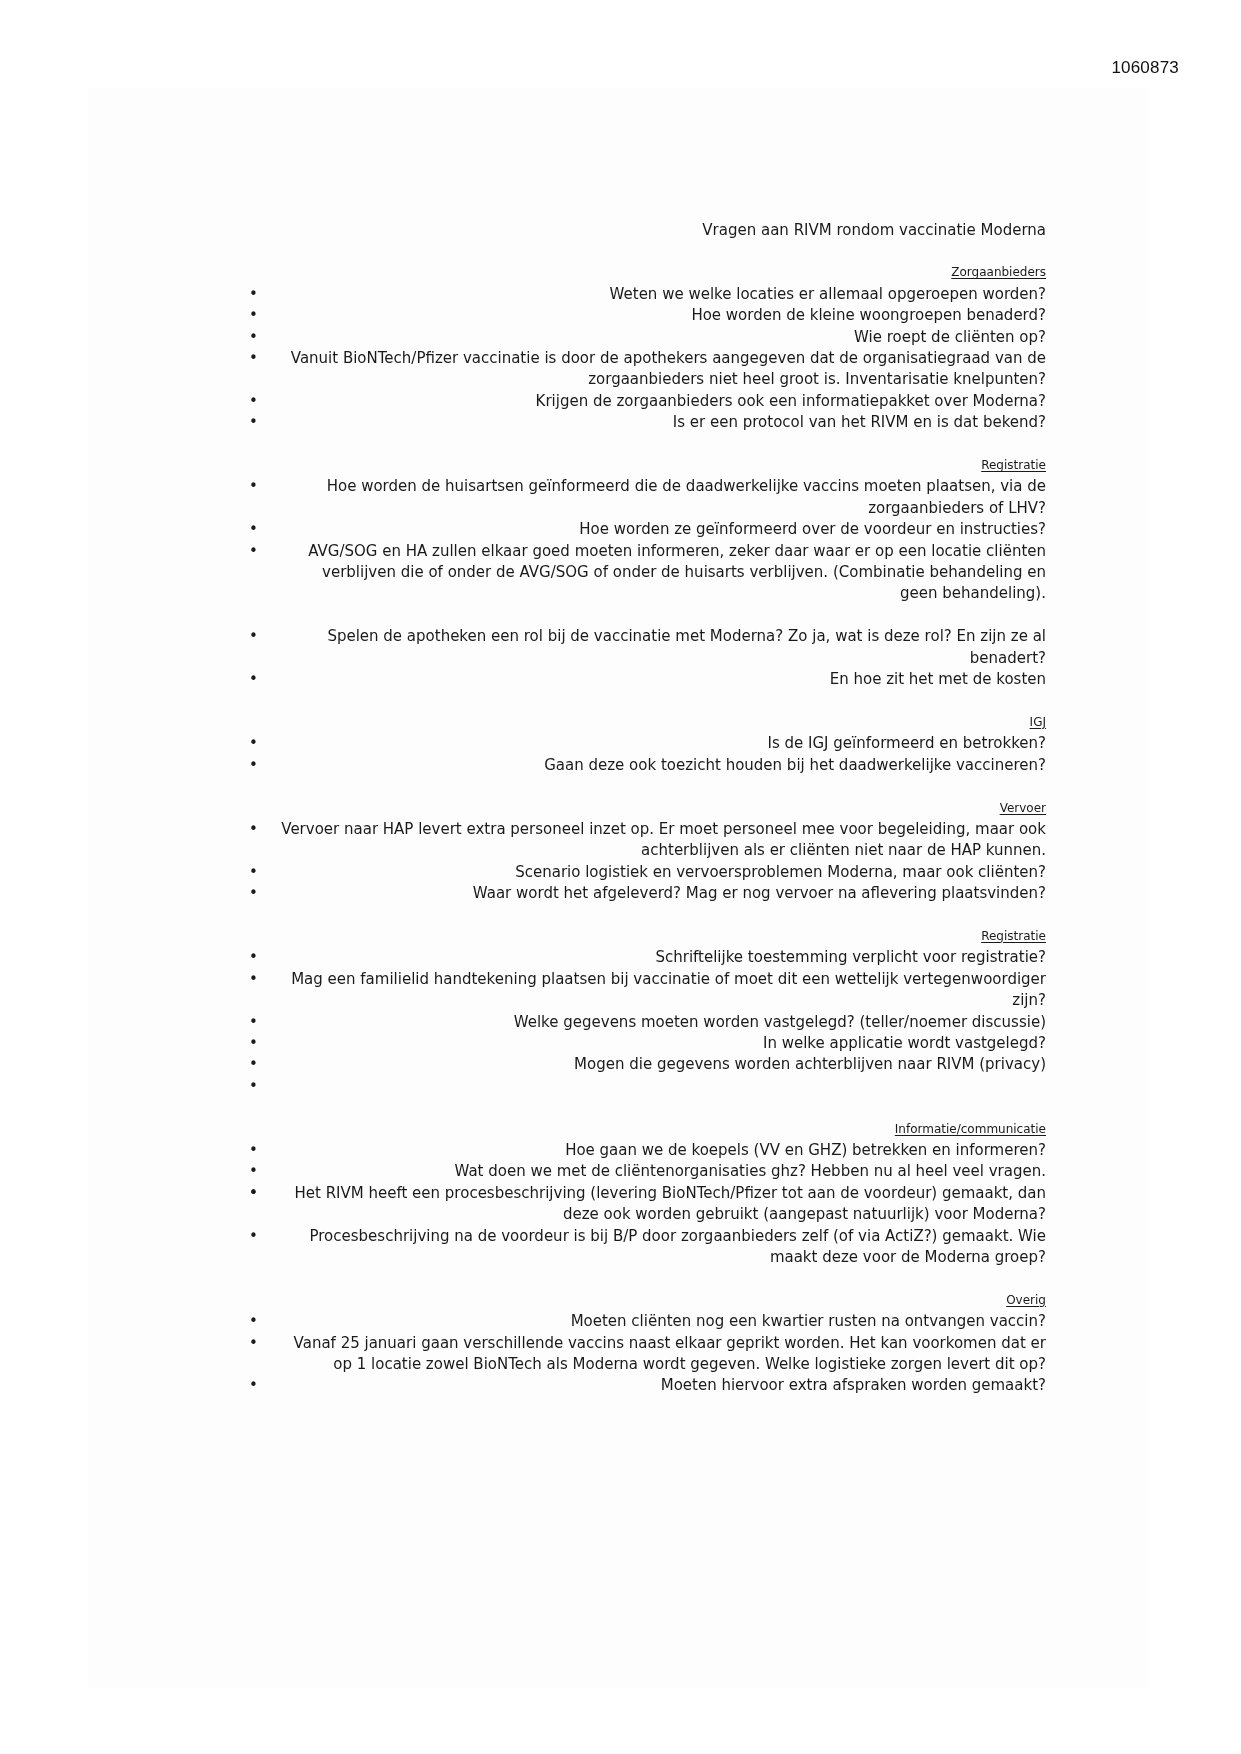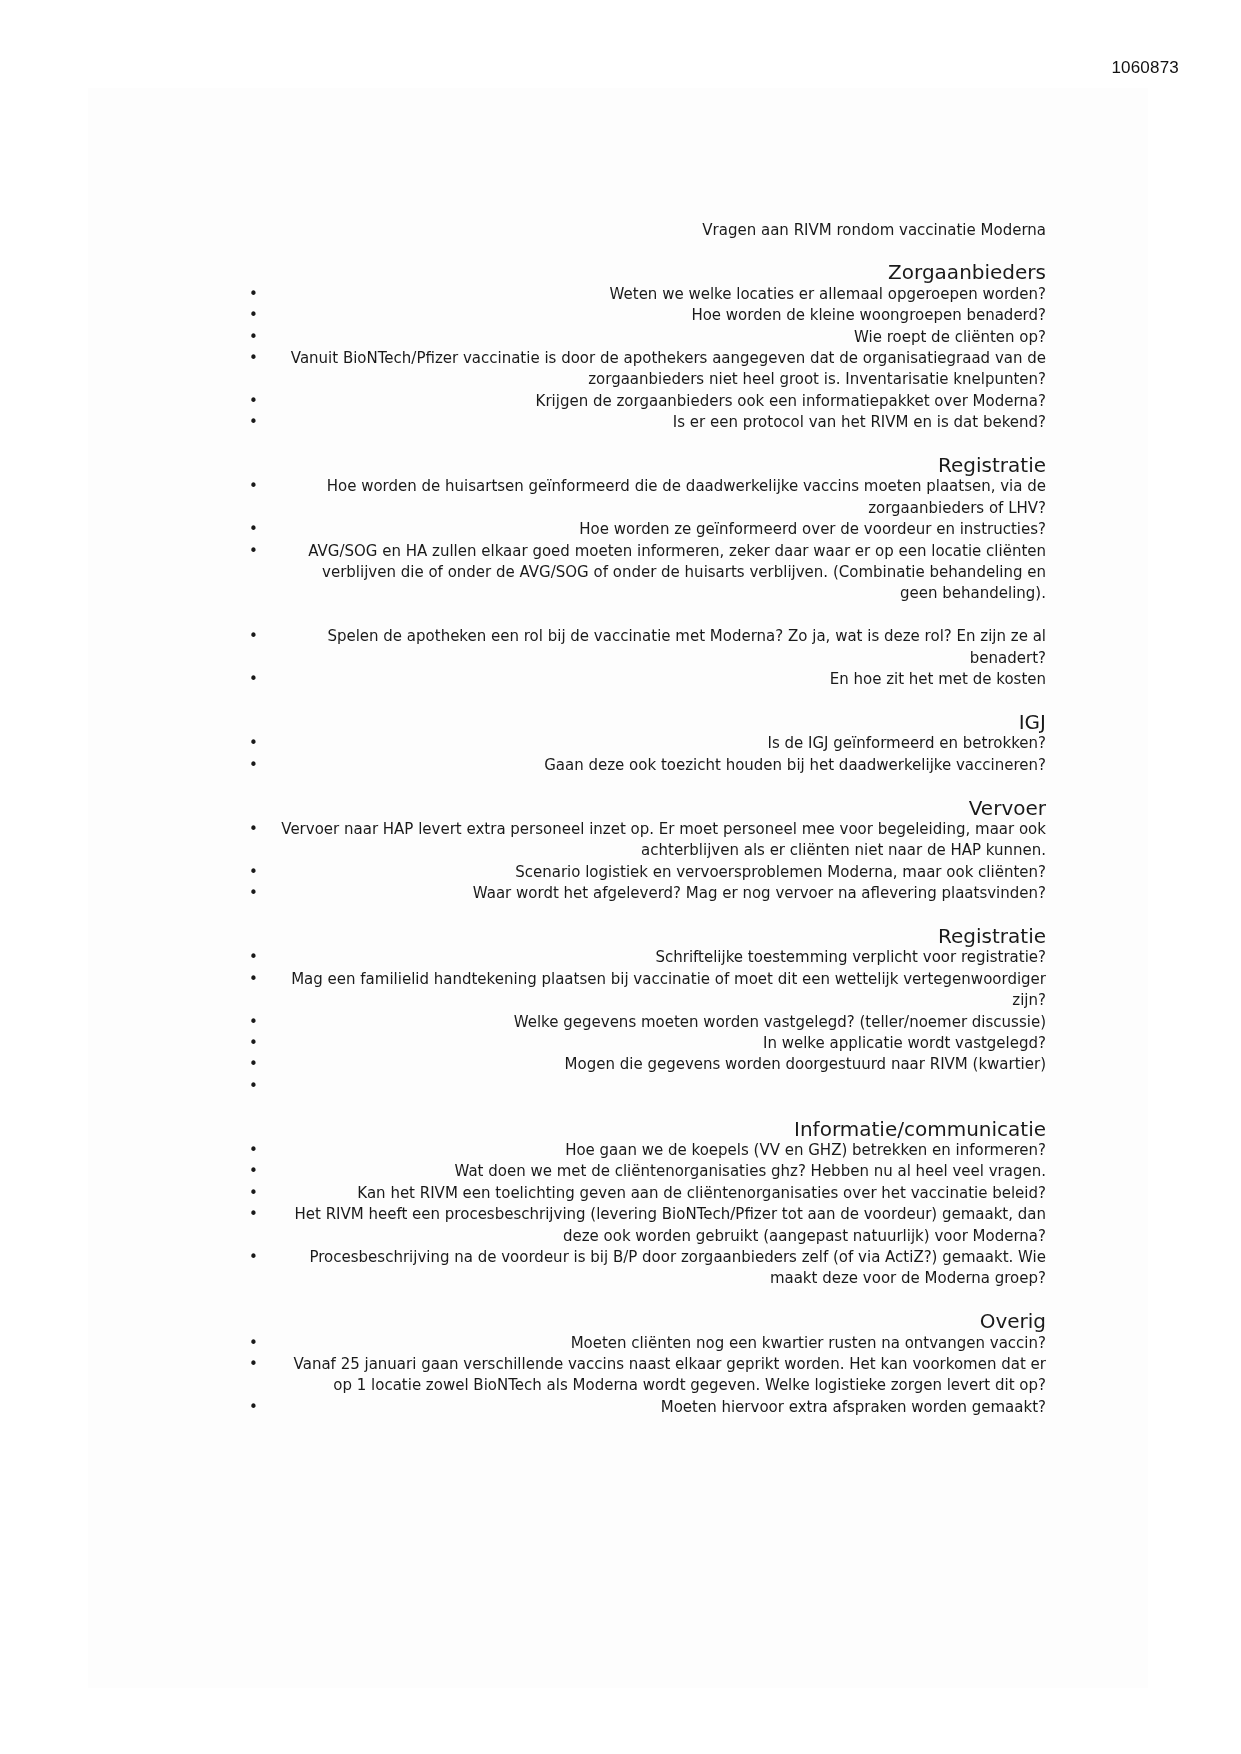--- a/index.html
+++ b/index.html
@@ -43,24 +43,25 @@
   }
   .doc-title {
     margin: 0 0 21px 0;
     font-weight: normal;
     font-size: 15px;
   }
   .section {
     margin-bottom: 21.4px;
   }
   .section-heading {
+    text-decoration: underline;
     text-underline-offset: 2px;
     margin: 0;
     font-weight: normal;
-    font-size: 20px;
+    font-size: 12px;
   }
   ul.items {
     list-style: none;
     margin: 0;
     padding: 0;
   }
   ul.items li {
     position: relative;
     padding-left: 64px;
   }
@@ -120,30 +121,30 @@
           <li><span class="bullet">•</span><span>Waar wordt het afgeleverd? Mag er nog vervoer na aflevering plaatsvinden?</span></li>
         </ul>
       </div>
       <div class="section">
         <div class="section-heading">Registratie</div>
         <ul class="items">
           <li><span class="bullet">•</span><span>Schriftelijke toestemming verplicht voor registratie?</span></li>
           <li><span class="bullet">•</span><span>Mag een familielid handtekening plaatsen bij vaccinatie of moet dit een wettelijk vertegenwoordiger zijn?</span></li>
           <li><span class="bullet">•</span><span>Welke gegevens moeten worden vastgelegd? (teller/noemer discussie)</span></li>
           <li><span class="bullet">•</span><span>In welke applicatie wordt vastgelegd?</span></li>
-          <li><span class="bullet">•</span><span>Mogen die gegevens worden doorgestuurd naar RIVM (kwartier)</span></li>
+          <li><span class="bullet">•</span><span>Mogen die gegevens worden achterblijven naar RIVM (privacy)</span></li>
           <li><span class="bullet">•</span><span>&nbsp;</span></li>
         </ul>
       </div>
       <div class="section">
         <div class="section-heading">Informatie/communicatie</div>
         <ul class="items">
           <li><span class="bullet">•</span><span>Hoe gaan we de koepels (VV en GHZ) betrekken en informeren?</span></li>
           <li><span class="bullet">•</span><span>Wat doen we met de cliëntenorganisaties ghz? Hebben nu al heel veel vragen.</span></li>
-          <li><span class="bullet">•</span><span>Kan het RIVM een toelichting geven aan de cliëntenorganisaties over het vaccinatie beleid?</span></li>
+          <li><span class="bullet">•</span></li>
           <li><span class="bullet">•</span><span>Het RIVM heeft een procesbeschrijving (levering BioNTech/Pfizer tot aan de voordeur) gemaakt, dan deze ook worden gebruikt (aangepast natuurlijk) voor Moderna?</span></li>
           <li><span class="bullet">•</span><span>Procesbeschrijving na de voordeur is bij B/P door zorgaanbieders zelf (of via ActiZ?) gemaakt. Wie maakt deze voor de Moderna groep?</span></li>
         </ul>
       </div>
       <div class="section">
         <div class="section-heading">Overig</div>
         <ul class="items">
           <li><span class="bullet">•</span><span>Moeten cliënten nog een kwartier rusten na ontvangen vaccin?</span></li>
           <li><span class="bullet">•</span><span>Vanaf 25 januari gaan verschillende vaccins naast elkaar geprikt worden. Het kan voorkomen dat er op 1 locatie zowel BioNTech als Moderna wordt gegeven. Welke logistieke zorgen levert dit op?</span></li>
           <li><span class="bullet">•</span><span>Moeten hiervoor extra afspraken worden gemaakt?</span></li>

